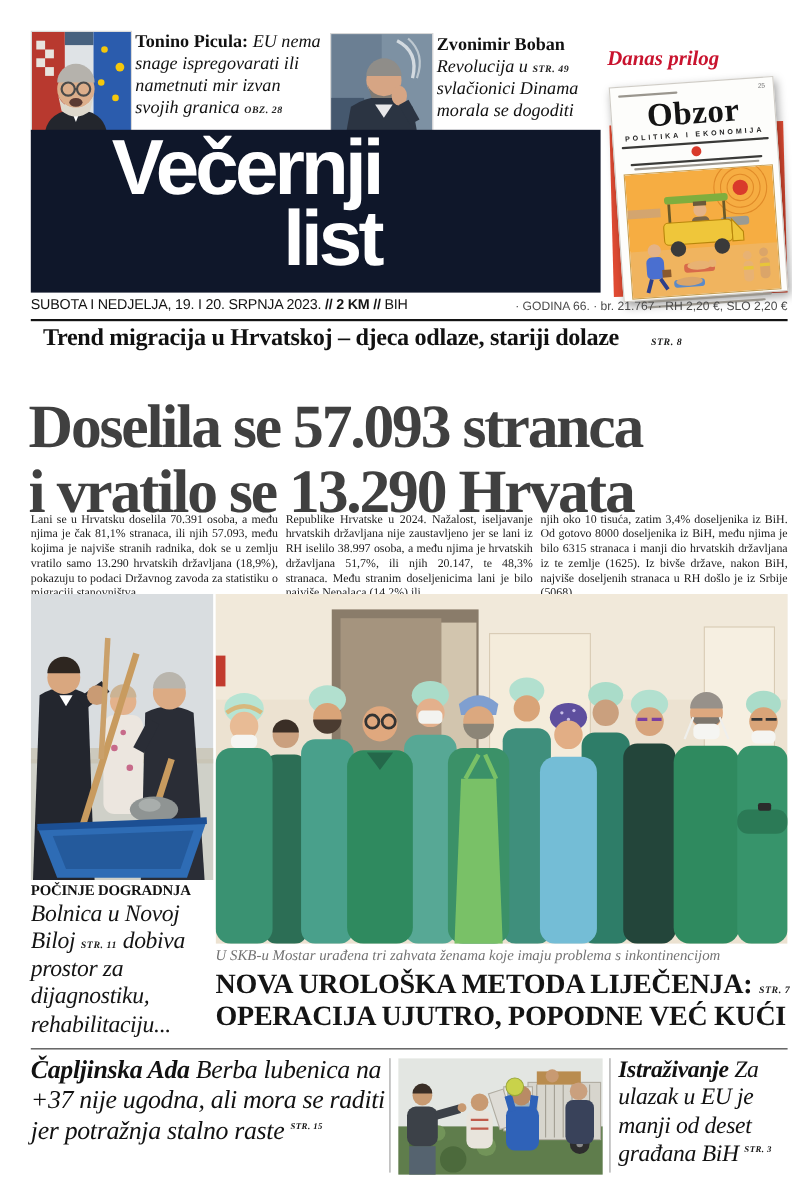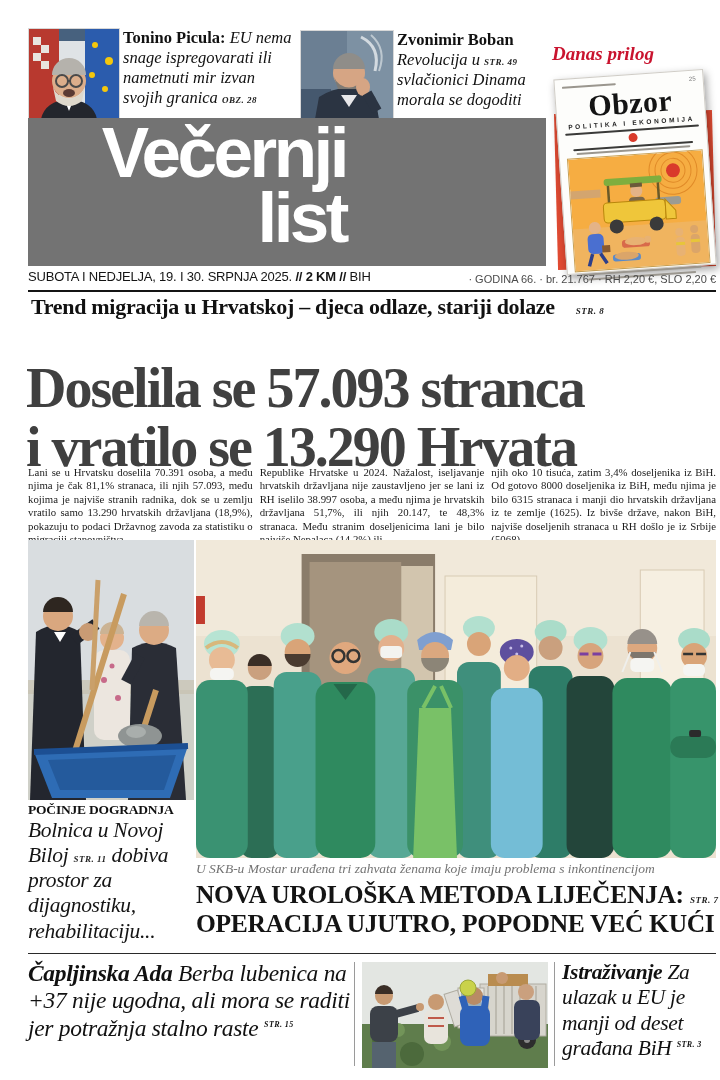--- a/index.html
+++ b/index.html
@@ -31,35 +31,35 @@
     text-align:center;color:#141414;letter-spacing:.5px;}
   .obzor-subtitle{font-family:"Liberation Sans",sans-serif;font-weight:bold;font-size:6.5px;
     letter-spacing:2.6px;text-align:center;color:#1d1d1d;margin:1px 0 2px;}
   .obzor-dot{width:9px;height:9px;border-radius:50%;background:#d93a2b;margin:2px auto;}
   .microbar{display:block;height:2px;background:#9a968e;margin:2.5px auto;border-radius:1px;}
   .microbar.dark{background:#3a3a38;}
   .w100{width:100%;}.w90{width:90%;}.w85{width:85%;}.w80{width:80%;}.w40{width:40%;margin:0;}
   .obzor-cartoon{display:block;margin:2px auto;border:1px solid #c7a055;}
 
   
-  .masthead{position:absolute;left:28px;top:118px;width:518px;height:148px;background:#737373;}
+  .masthead{position:absolute;left:28px;top:118px;width:518px;height:148px;background:#0f172a;}
   .masthead-title{position:absolute;left:12px;top:2px;width:306px;text-align:right;
     font-family:"Liberation Sans",sans-serif;font-weight:bold;color:#fff;
     font-size:71px;line-height:65px;letter-spacing:-3.5px;}
   .masthead-title span{display:block;}
 
   
   .dateline{position:absolute;left:28px;top:269px;width:688px;height:19px;
     font-family:"Liberation Sans",sans-serif;font-size:13px;color:#141414;letter-spacing:-.2px;}
   .dateline b{font-weight:bold;}
   .issue-info{position:absolute;right:0;top:4px;font-size:11px;color:#4a4a4a;letter-spacing:0;}
 
   
   .kicker-row{position:absolute;left:28px;top:290px;width:688px;border-top:2px solid #141414;padding-top:2px;}
-  .kicker-row h2{display:inline;margin:3px;font-size:22px;font-weight:bold;letter-spacing:-.3px;}
+  .kicker-row h2{display:inline;margin:11px;font-size:22px;font-weight:bold;letter-spacing:-.3px;}
   .kicker-row .ref{margin-left:14px;}
   .main-headline{position:absolute;left:26px;top:321px;width:692px;
     font-weight:bold;font-size:56px;line-height:59px;letter-spacing:-2px;color:#404040;white-space:nowrap;}
   .main-headline span{display:block;}
   .lede{position:absolute;left:28px;top:466px;width:688px;display:flex;gap:7px;}
   .lede .col{flex:1;font-size:10.8px;line-height:1.25;text-align:justify;color:#1a1a1a;}
 
   
   .left-photo{position:absolute;left:28px;top:540px;}
   .left-kicker{position:absolute;left:28px;top:802px;font-weight:bold;font-size:13.5px;letter-spacing:-.2px;}
@@ -216,21 +216,21 @@
   </div>
 
   <div class="masthead">
     <div class="masthead-title">
       <span>Večernji</span>
       <span>list</span>
     </div>
   </div>
 
   <div class="dateline">
-    <span>SUBOTA I NEDJELJA, 19. I 30. SRPNJA 2025.</span>
+    <span>SUBOTA I NEDJELJA, 19. I 20. SRPNJA 2023.</span>
     <b>//</b>
     <b>2 KM</b>
     <b>//</b>
     <span>BIH</span>
     <span class="issue-info">· GODINA 66. · br. 21.767 · RH 2,20 €, SLO 2,20 €</span>
   </div>
 
   <div class="kicker-row">
     <h2>Trend migracija u Hrvatskoj – djeca odlaze, stariji dolaze</h2>
     <span class="ref">STR. 8</span>

